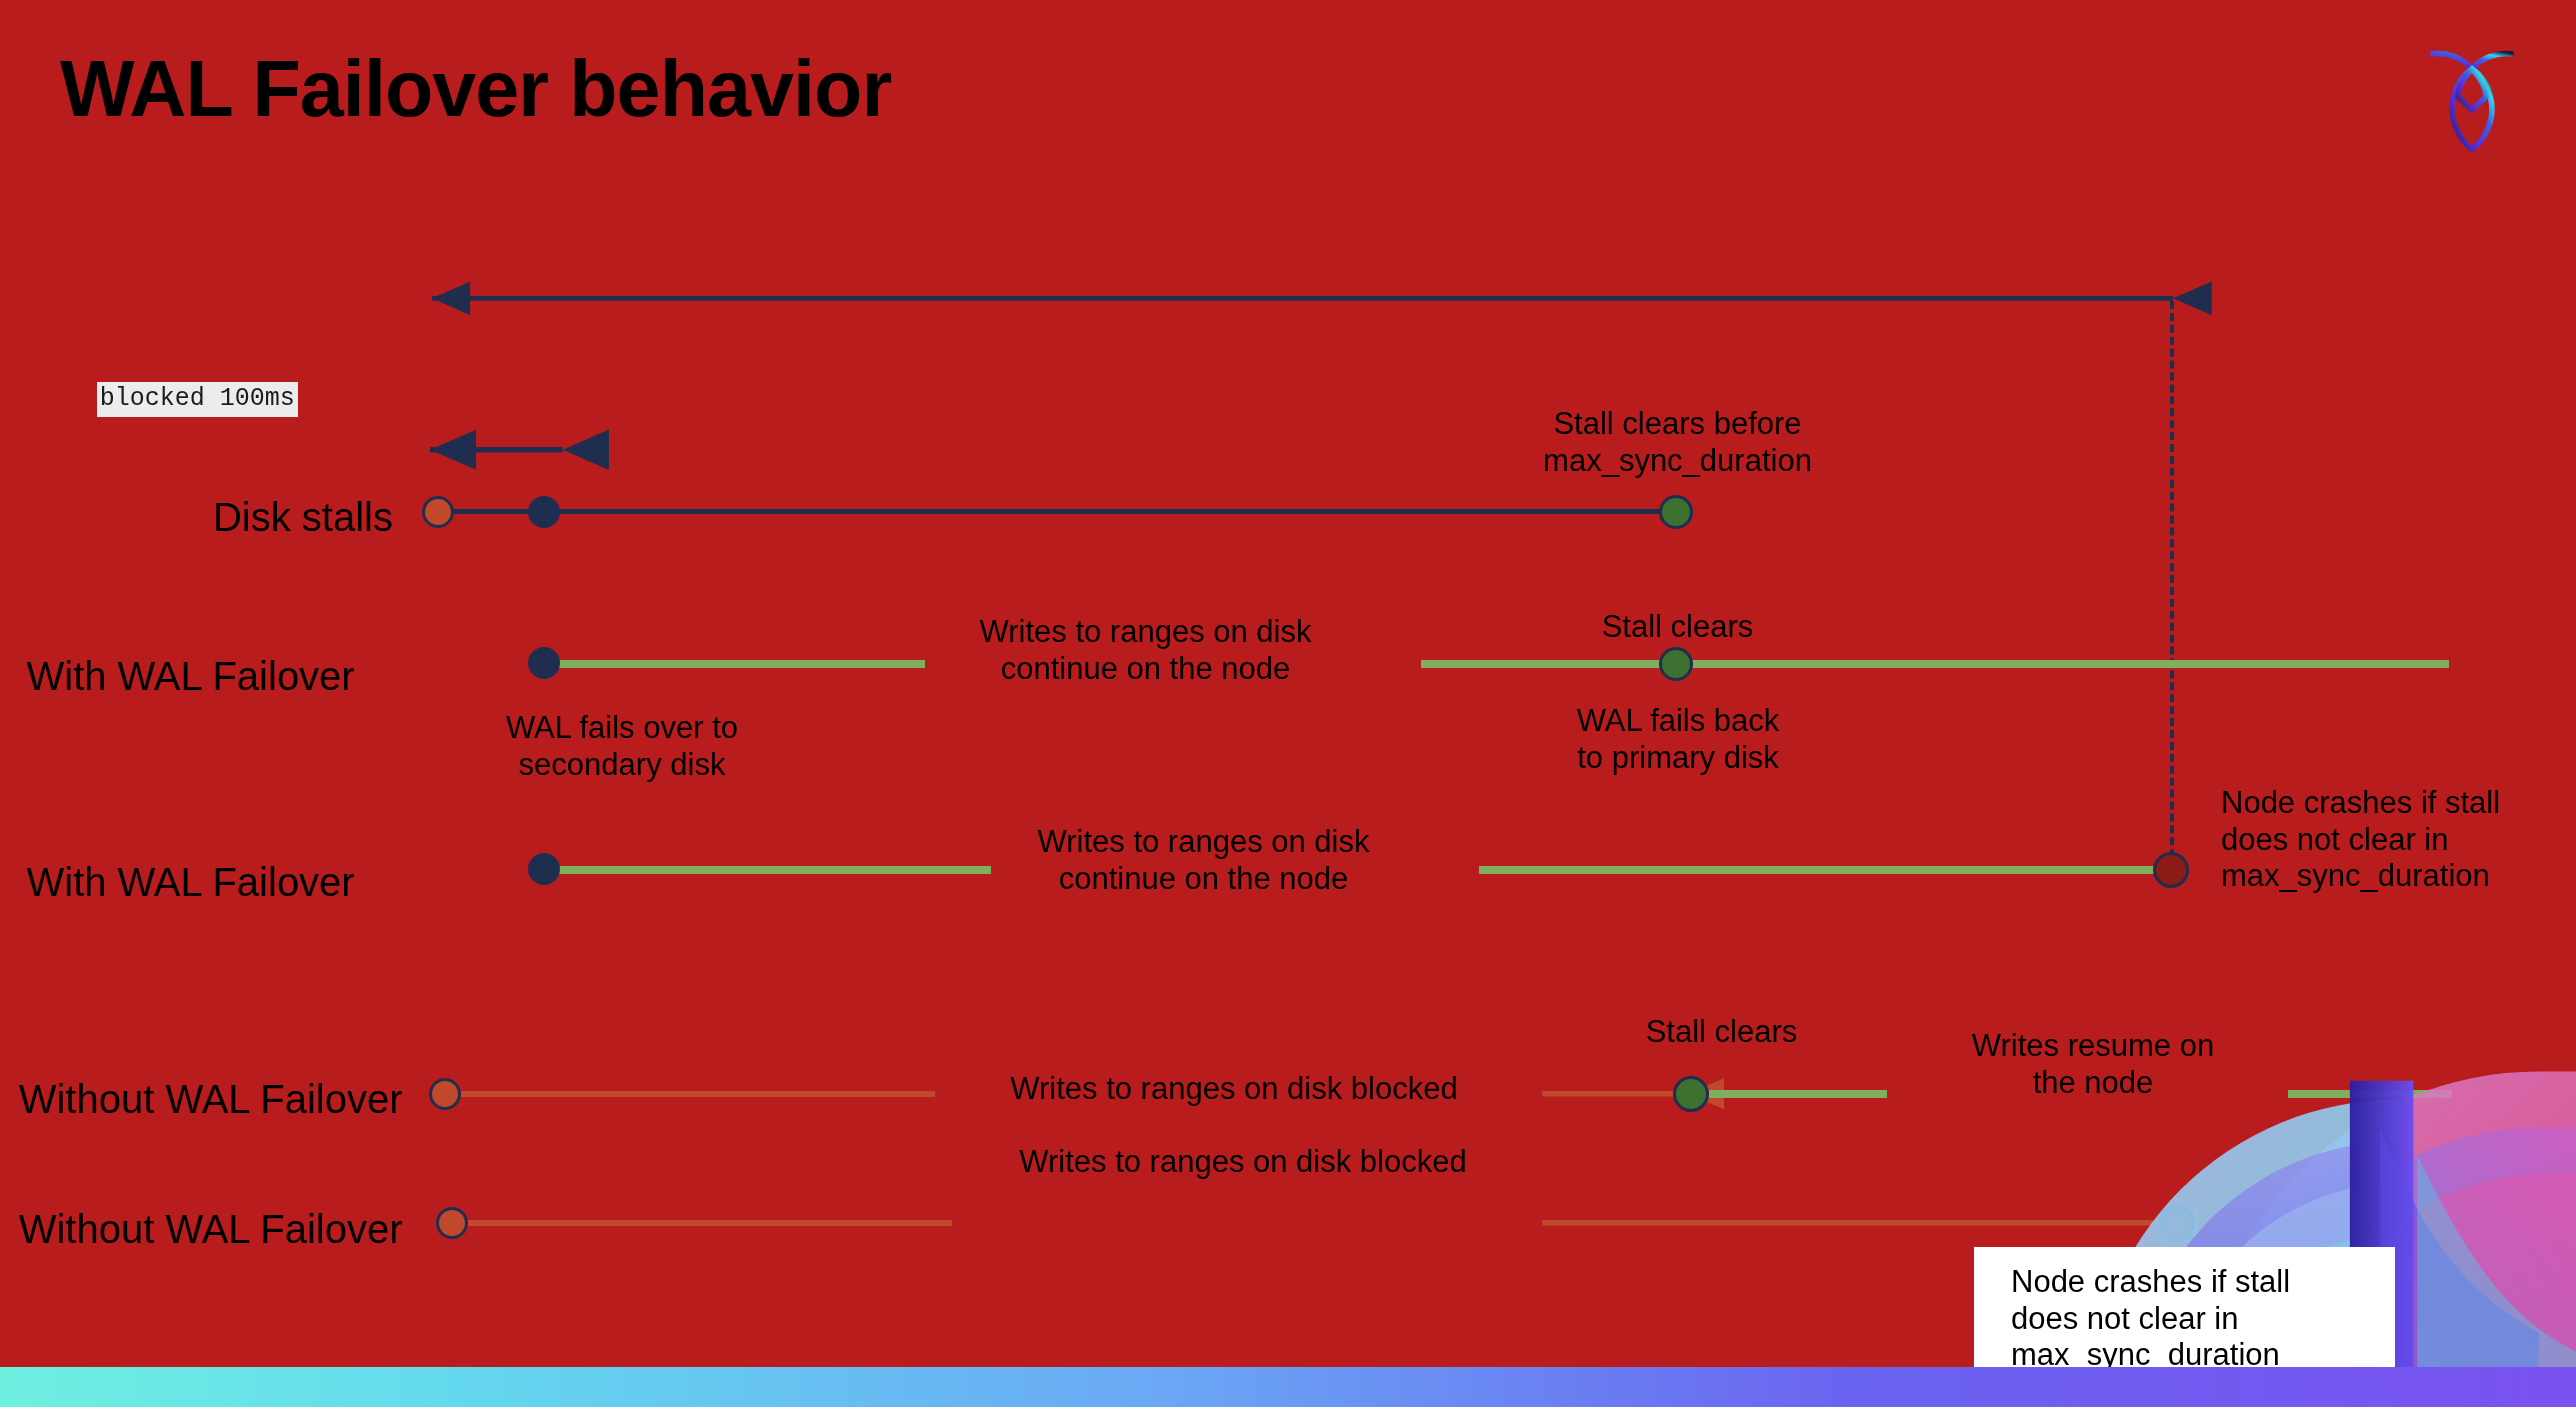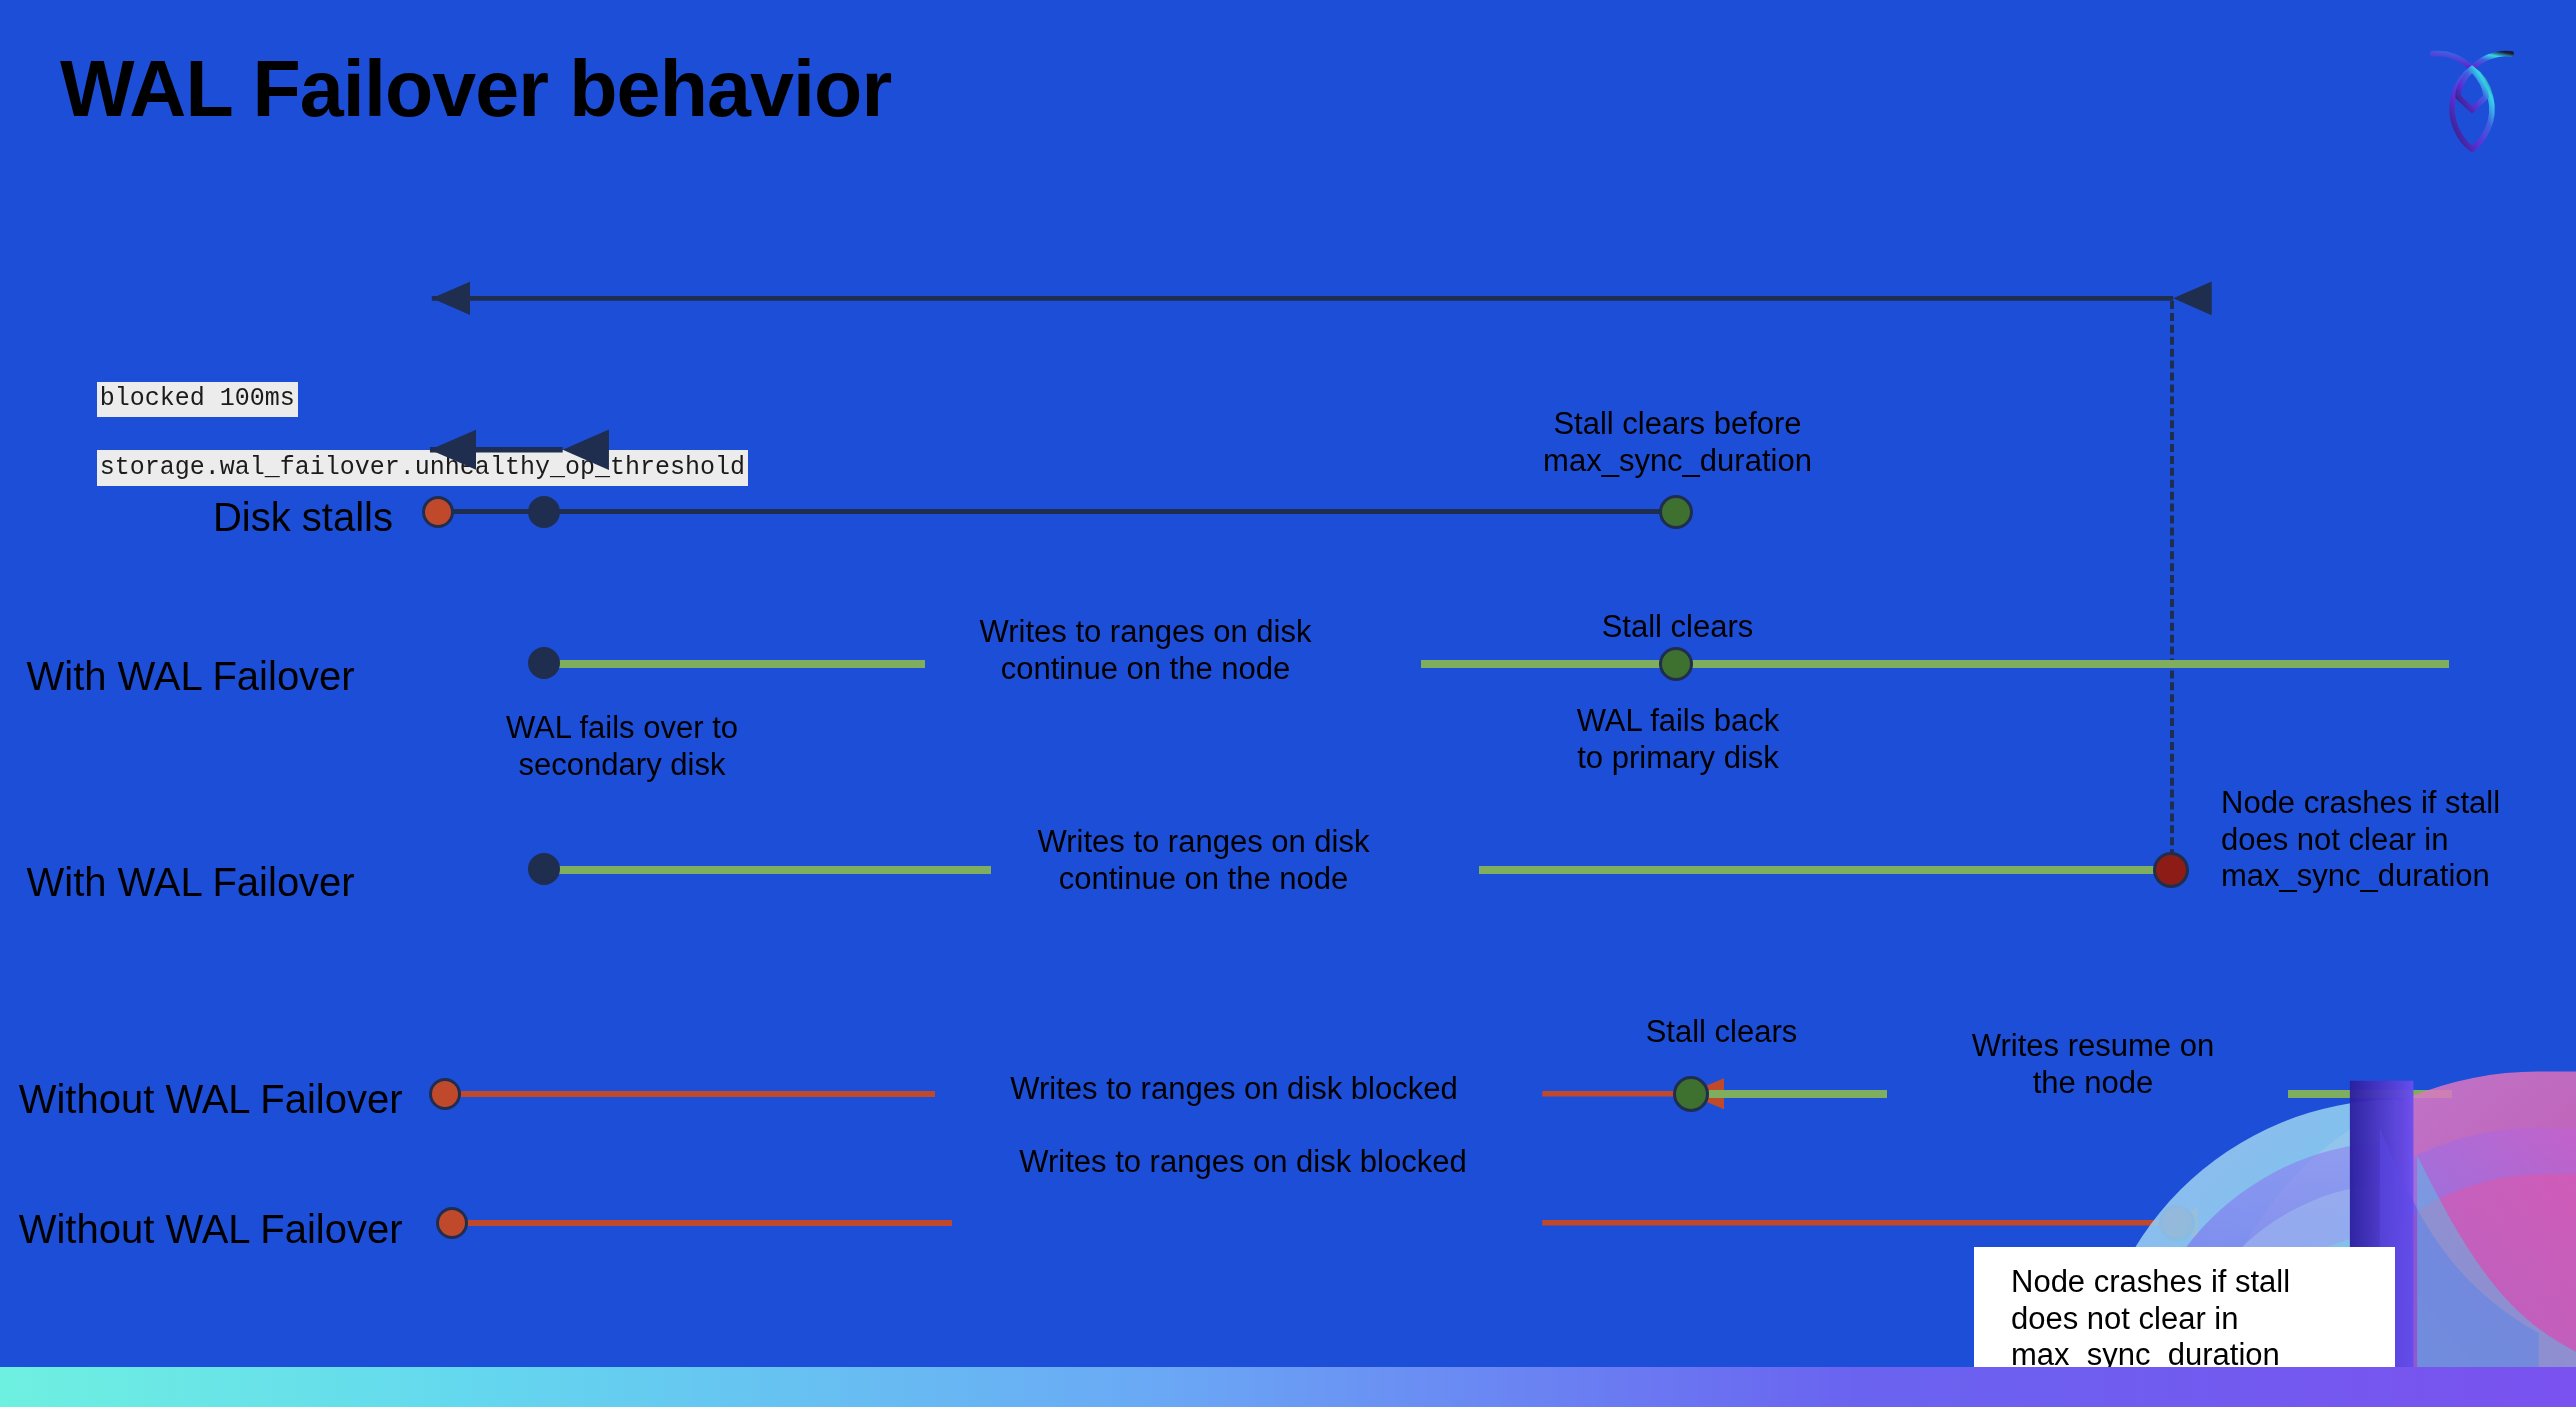--- a/index.html
+++ b/index.html
@@ -1,19 +1,19 @@
 <!DOCTYPE html>
 <html style="font-size:15px"><head>
 <meta charset="utf-8">
 <style>
   html,body{margin:0;padding:0;background:#fff;}
   body{width:2576px;height:1408px;position:relative;overflow:hidden;
        font-family:"Liberation Sans","DejaVu Sans",sans-serif;color:#000;}
 
-  .slide{position:absolute;inset:0;background:#1d4ed8;overflow:hidden;}
+  .slide{position:absolute;inset:0;background:#b91c1c;overflow:hidden;}
 
   
   .title{position:absolute;left:60px;top:49px;font-size:79px;font-weight:bold;
          letter-spacing:-0.9px;line-height:1;white-space:nowrap;}
 
   
   .logo{position:absolute;right:34px;top:24px;width:140px;height:140px;}
 
   
   .code{position:absolute;font-family:"Liberation Mono","DejaVu Sans Mono",monospace;
@@ -74,21 +74,20 @@
         <path d="M75,48 C96,62 101,92 92,112 C87,123 81,130 75,134 C69,130 63,123 58,112 C49,92 54,62 75,48 Z"></path>
         <path d="M75,48 C64,60 60,70 60,78 L75,92 L90,78 C90,70 86,60 75,48"></path>
         <path d="M75,92 L75,134"></path>
       </g>
     </svg>
   </div>
 
 
   <div class="code" style="left:37px;top:348px;">
     <span>blocked 100ms</span><br>
-    <span>storage.wal_failover.unhealthy_op_threshold</span>
   </div>
 
   <svg class="ov" aria-hidden="true" viewBox="0 0 2756 1506" width="2576" height="1408">
     <defs>
       <marker id="navyL" viewBox="0 0 12 12" refX="11" refY="6" markerWidth="9" markerHeight="9" orient="auto-start-reverse">
         <path d="M11,6 L0,1.2 L0,10.8 Z" fill="#1f2d4e"></path>
       </marker>
       <marker id="navyR" viewBox="0 0 12 12" refX="1" refY="6" markerWidth="9" markerHeight="9" orient="auto">
         <path d="M1,6 L12,1.2 L12,10.8 Z" fill="#1f2d4e"></path>
       </marker>

